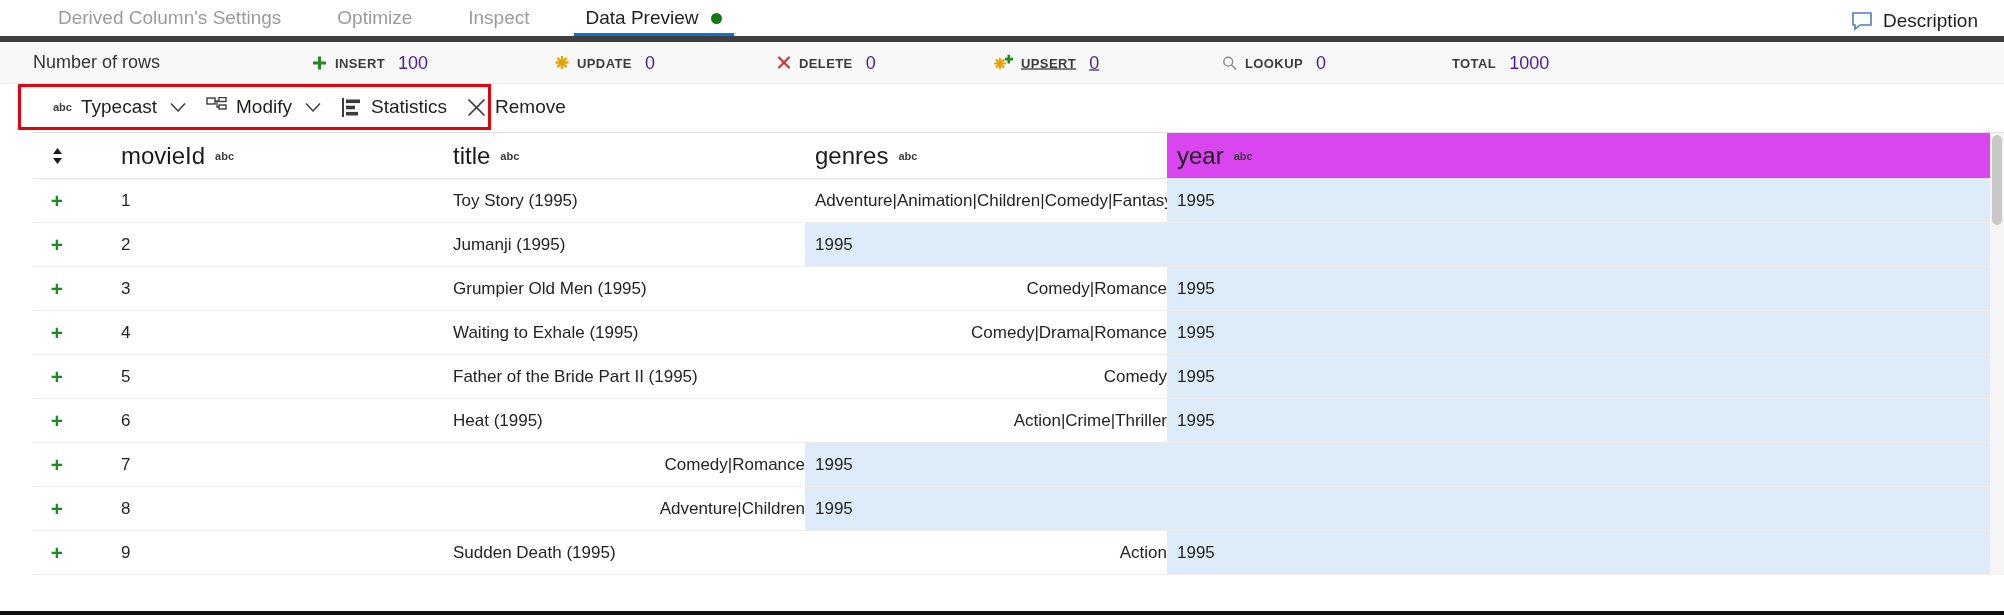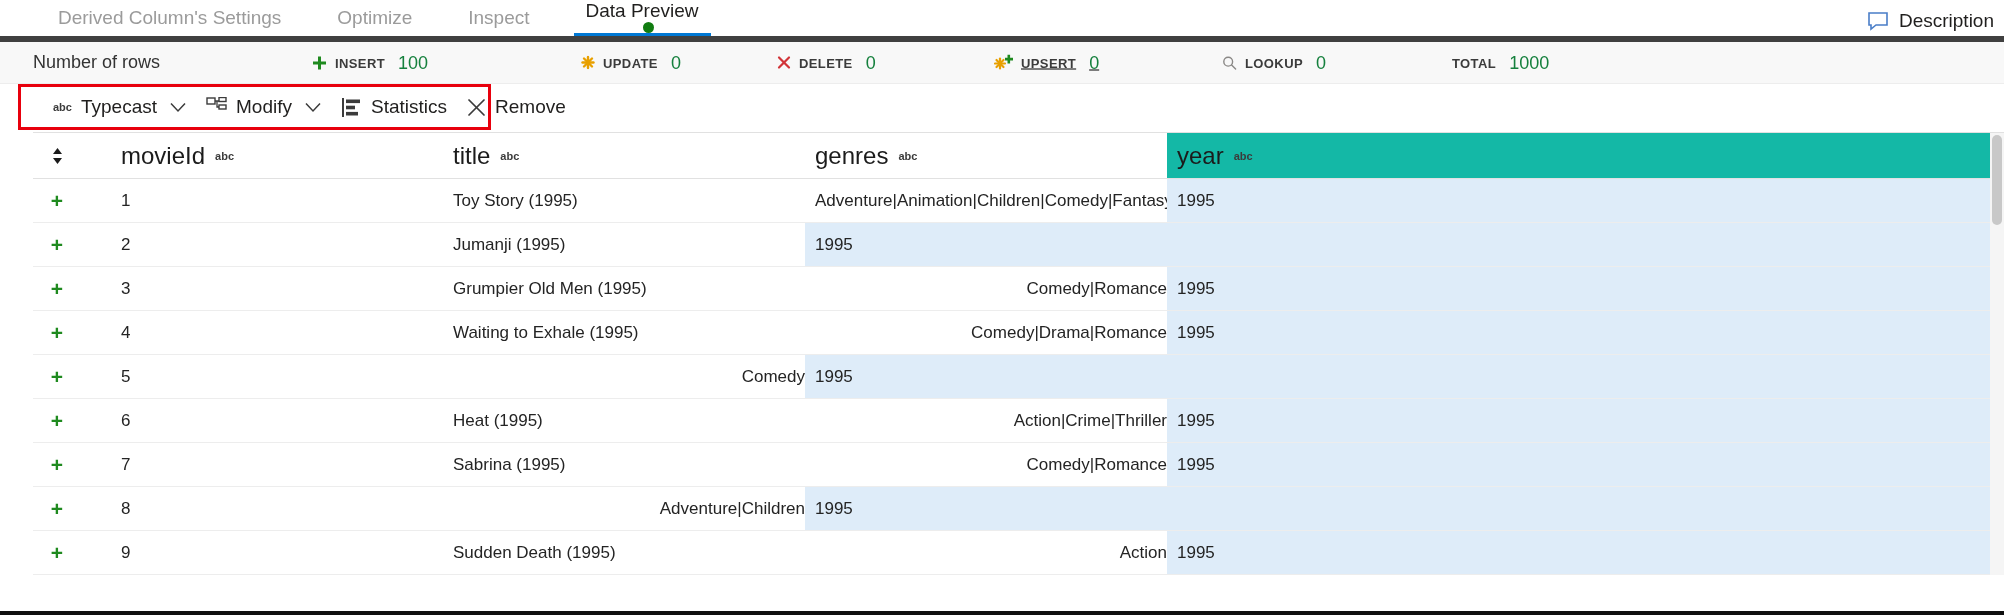--- a/index.html
+++ b/index.html
@@ -23,31 +23,31 @@
   }
   .tab {
     display: flex; align-items: center;
     padding: 0 28px;
     font-size: 19px;
     color: #9b9b9b;
     white-space: nowrap;
     position: relative;
     cursor: pointer;
   }
-  .tab.active { color: #201f1e; flex-direction: column; }
+  .tab.active { color: #201f1e; }
   .tab.active .tab-underline {
     position: absolute; left: 16px; right: 16px; bottom: 0;
     height: 3px; background: #0078d4;
   }
   .tab-dot {
     width: 11px; height: 11px; border-radius: 50%;
     background: #107c10; margin-left: 12px; display:inline-block;
   }
   .desc-btn {
-    position: absolute; right: 0px; top: 0; height: 42px;
+    position: absolute; right: 16px; top: 0; height: 42px;
     display: flex; align-items: center; gap: 10px;
     padding: 0 10px 0 14px;
     font-size: 19px; color: #201f1e; white-space: nowrap;
     overflow: hidden;
     cursor: pointer;
   }
 
   
   .statbar {
     height: 42px;
@@ -62,21 +62,21 @@
   }
   .stat {
     position: absolute;
     display: flex; align-items: center; gap: 8px;
     font-size: 13px;
     top: 50%; transform: translateY(-50%);
   }
   .stat .st-name {
     font-weight: bold; letter-spacing: .4px; color: #3b3b3b; font-size: 13px;
   }
-  .stat .st-val { font-size: 18px; color: #15803d; font-weight: 400; margin-left: 5px; }
+  .stat .st-val { font-size: 18px; color: #4c1d95; font-weight: 400; margin-left: 5px; }
   .ic { display: inline-flex; align-items: center; justify-content: center; }
 
   
   .toolwrap {
     position: relative;
     height: 48px;
     background: #ffffff;
   }
   .toolbar {
     position: absolute;
@@ -125,21 +125,21 @@
   .c-title  { width: 362px; flex: 0 0 362px; padding-left: 10px; }
   .c-genres { width: 362px; flex: 0 0 362px; padding-left: 10px; text-align: right; }
   .c-year   { flex: 1 1 auto; padding-left: 10px; height: 100%; display:flex; align-items:center; }
 
   .row.header .c-id, .row.header .c-title, .row.header .c-genres { display: flex; align-items: center; }
   .hdr-name { font-size: 24px; color: #1b1b1b; }
   .hdr-type { font-size: 11px; color: #3b3b3b; font-weight: 600; margin-left: 10px; }
 
   .cell-txt { font-size: 17px; color: #242424; white-space: nowrap; }
 
-  .row.header .c-year { background: #14b8a6; }
+  .row.header .c-year { background: #d946ef; }
   .row.data .c-year   { background: #deecf9; }
 
   .plus-green { color: #1f8a1f; font-size: 21px; line-height: 1; font-weight: 700; }
 
   .sorticon { display:flex; flex-direction:column; align-items:center; gap:2px; color:#1b1b1b; }
 
   
   .vscroll {
     position: absolute;
     right: 0px; top: 0px;
@@ -193,21 +193,21 @@
     <div id="stats-host">
         <div class="stat" style="left: 312px;">
           <span class="ic">
             <svg width="15" height="15" viewBox="0 0 15 15">
               <path d="M6 1h3v5h5v3H9v5H6V9H1V6h5z" fill="#1f8a1f"></path>
             </svg>
           </span>
           <span class="st-name">INSERT</span>
           <span class="st-val">100</span>
         </div>
-        <div class="stat" style="left: 581px; justify-content: center;">
+        <div class="stat" style="left: 555px; justify-content: center;">
           <span class="ic">
             <svg width="14" height="14" viewBox="0 0 14 14">
               <g stroke="#e8a000" stroke-width="2.4" stroke-linecap="round">
                 <line x1="7" y1="1.5" x2="7" y2="12.5"></line>
                 <line x1="1.5" y1="7" x2="12.5" y2="7"></line>
                 <line x1="3" y1="3" x2="11" y2="11"></line>
                 <line x1="11" y1="3" x2="3" y2="11"></line>
               </g>
             </svg>
           </span>
@@ -381,20 +381,21 @@
           <div class="c-genres"><span class="cell-txt">Comedy|Drama|Romance</span></div>
           <div class="c-year">
             <span class="cell-txt">1995</span>
           </div>
         </div>
         <div class="row data">
           <div class="c-handle">
             <span class="plus-green">+</span>
           </div>
           <div class="c-id"><span class="cell-txt">5</span></div>
+          <div class="c-title"><span class="cell-txt">Father of the Bride Part II (1995)</span></div>
           <div class="c-genres"><span class="cell-txt">Comedy</span></div>
           <div class="c-year">
             <span class="cell-txt">1995</span>
           </div>
         </div>
         <div class="row data">
           <div class="c-handle">
             <span class="plus-green">+</span>
           </div>
           <div class="c-id"><span class="cell-txt">6</span></div>
@@ -402,21 +403,20 @@
           <div class="c-genres"><span class="cell-txt">Action|Crime|Thriller</span></div>
           <div class="c-year">
             <span class="cell-txt">1995</span>
           </div>
         </div>
         <div class="row data">
           <div class="c-handle">
             <span class="plus-green">+</span>
           </div>
           <div class="c-id"><span class="cell-txt">7</span></div>
-          <div class="c-title"><span class="cell-txt">Sabrina (1995)</span></div>
           <div class="c-genres"><span class="cell-txt">Comedy|Romance</span></div>
           <div class="c-year">
             <span class="cell-txt">1995</span>
           </div>
         </div>
         <div class="row data">
           <div class="c-handle">
             <span class="plus-green">+</span>
           </div>
           <div class="c-id"><span class="cell-txt">8</span></div>

